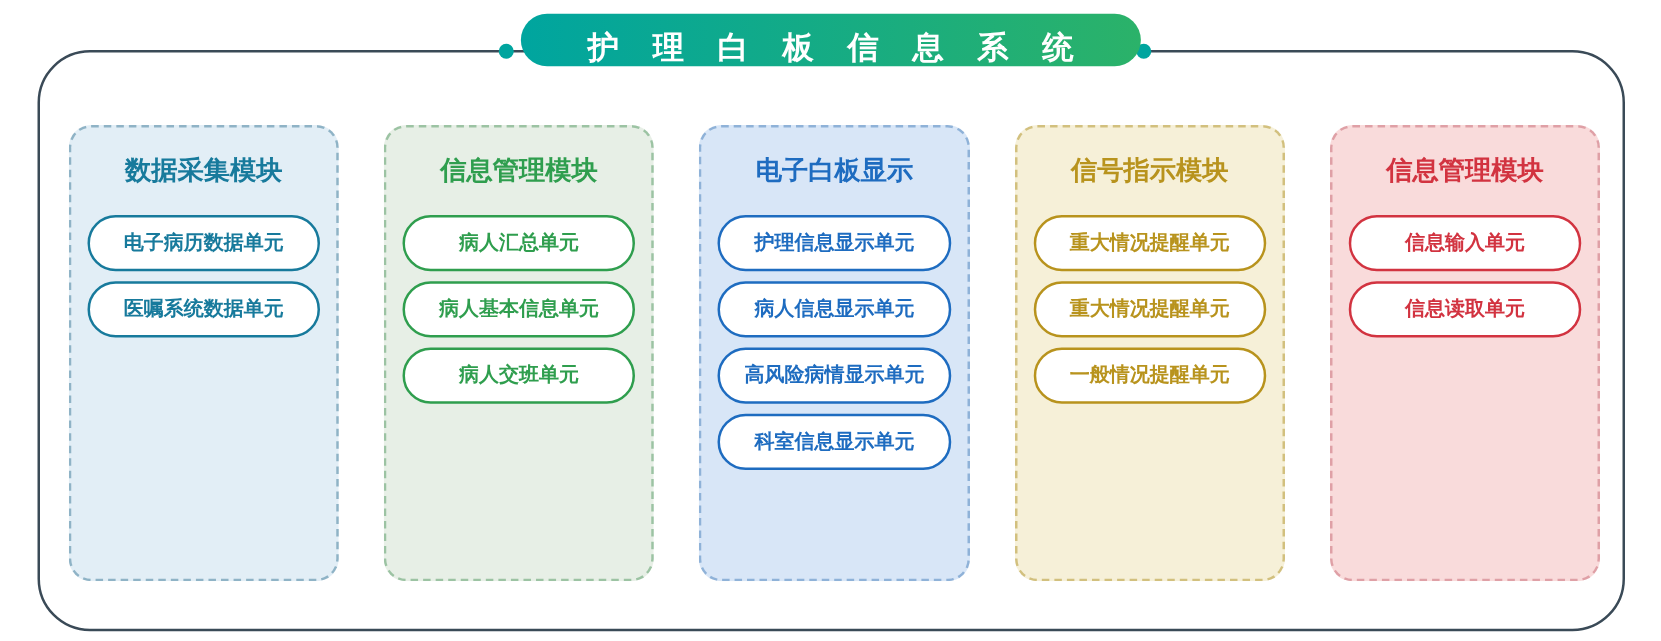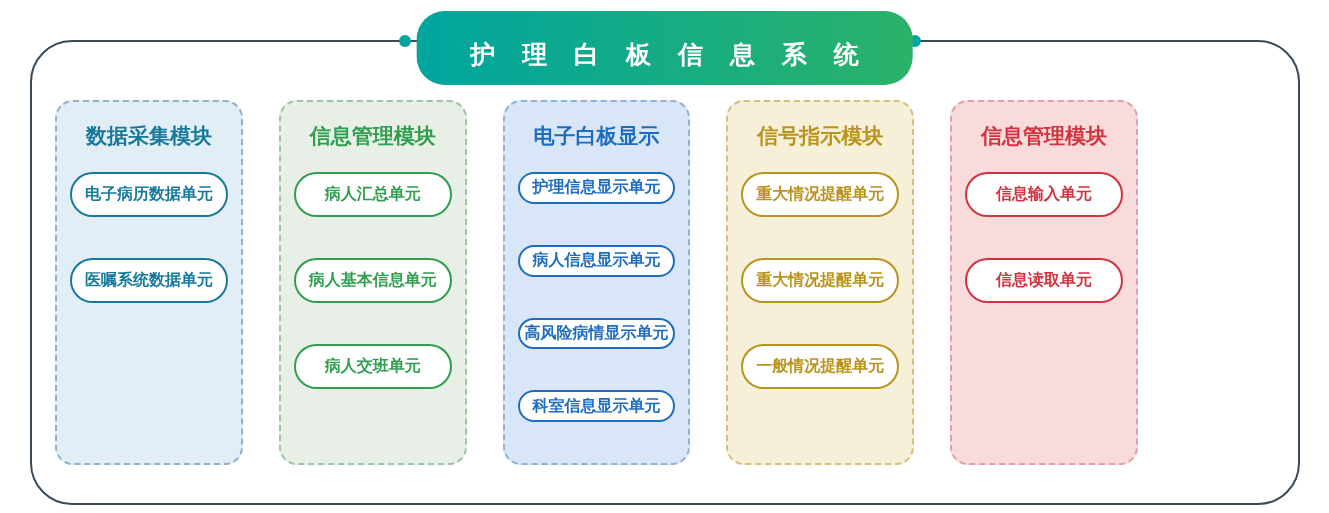--- a/index.html
+++ b/index.html
@@ -6,47 +6,47 @@
   body{
     width:1329px;height:513px;position:relative;overflow:hidden;
     font-family:"Liberation Sans","DejaVu Sans",sans-serif;
   }
   .frame{
     position:absolute;left:30px;top:40px;width:1266px;height:461px;
     border:2px solid #3a4a57;border-radius:42px;background:#ffffff;
   }
   .title-pill{
     position:absolute;top:11px;left:50%;transform:translateX(-50%);
-    height:42px;line-height:54px;padding:16px 44px;border-radius:28px;
+    height:42px;line-height:54px;padding:0 44px;border-radius:28px;
     background:linear-gradient(90deg,#00a59f,#2bb269);
     color:#ffffff;font-size:25px;font-weight:bold;
     letter-spacing:10px;text-indent:10px;white-space:nowrap;z-index:3;
   }
   .dot{
     position:absolute;top:35px;width:12px;height:12px;border-radius:50%;
     background:#00a59f;z-index:3;
   }
   .dot.left{left:399px;}
   .dot.right{left:909px;}
   .modules{
-    position:absolute;left:55px;top:100px;width:1083px;height:365px;
+    position:absolute;left:55px;top:100px;width:1225px;height:365px;
     display:flex;gap:36px;z-index:2;
   }
   .module{
     flex:1;box-sizing:border-box;height:365px;
     border:2px dashed var(--bd);border-radius:18px;background:var(--bg);
     display:flex;flex-direction:column;align-items:center;
     padding:20px 13px 0 13px;
   }
   .module-title{
     color:var(--c);font-size:21px;font-weight:bold;
     margin-bottom:22px;white-space:nowrap;
   }
   .unit{
-    box-sizing:border-box;width:100%;height:45px;margin-bottom:41px;
+    box-sizing:border-box;width:100%;height:45px;margin-bottom:8px;
     background:#ffffff;border:2px solid var(--c);border-radius:24px;
     color:var(--c);font-size:16px;font-weight:bold;
     display:flex;align-items:center;justify-content:center;white-space:nowrap;
   }
 </style>
 </head>
 <body>
 
 <div class="frame"></div>
 

